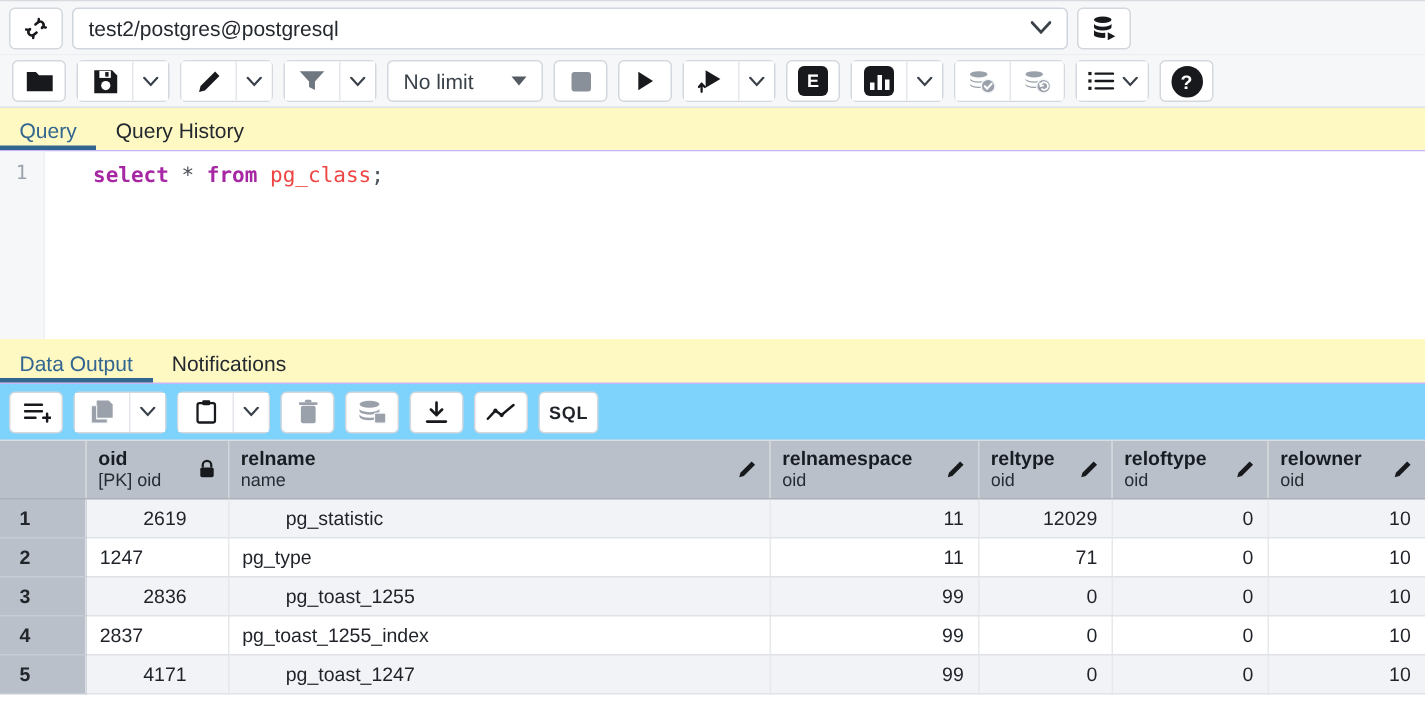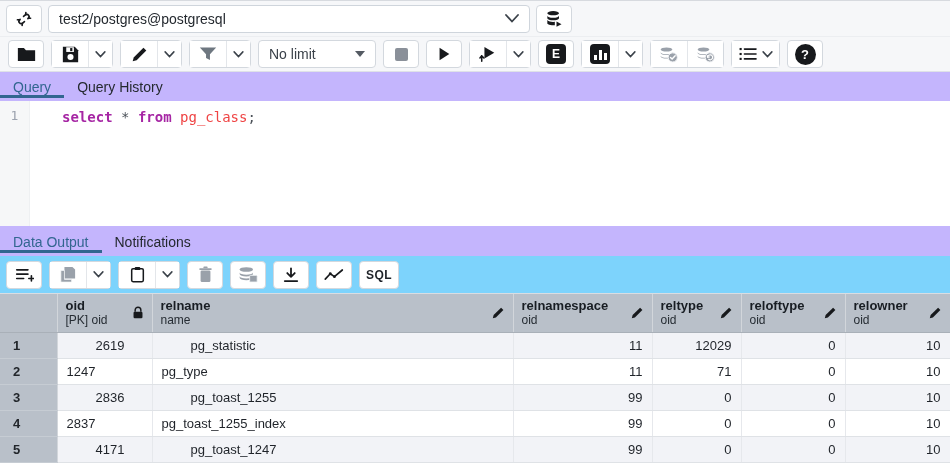--- a/index.html
+++ b/index.html
@@ -17,48 +17,48 @@
   .btn{
     height:28px; min-width:36px; background:#fff; border:1px solid #d3d8de;
     border-radius:4px; display:flex; align-items:center; justify-content:center;
     cursor:pointer; padding:0 6px;
   }
   .group{ display:flex; border:1px solid #d3d8de; border-radius:4px; background:#fff; height:28px; }
   .group .btn{ border:none; border-radius:0; height:26px; }
   .group .btn + .btn{ border-left:1px solid #e3e6ea; }
   .btn.chev{ min-width:24px; padding:0 4px; }
   .conn-select{
-    width:482px; height:28px; background:#fff; border:1px solid #cfd5dc; border-radius:4px;
+    width:664px; height:28px; background:#fff; border:1px solid #cfd5dc; border-radius:4px;
     display:flex; align-items:center; padding:0 10px; gap:8px; cursor:pointer;
   }
   .conn-select .val{ flex:1; font-size:14px; color:#24292f; white-space:nowrap; overflow:hidden; }
   
   .toolbar{
     height:35px; background:#f6f7f9; display:flex; align-items:center;
     gap:7px; padding:0 8px; border-bottom:1px solid #dfe2e7;
   }
   .limit-select{
-    width:118px; height:28px; background:#fff; border:1px solid #d3d8de; border-radius:4px;
+    width:104px; height:28px; background:#fff; border:1px solid #d3d8de; border-radius:4px;
     display:flex; align-items:center; justify-content:space-between; padding:0 10px; cursor:pointer;
   }
   .limit-select .val{ font-size:14px; color:#3a4149; }
   .caret{ width:0; height:0; border-left:5px solid transparent; border-right:5px solid transparent; border-top:6px solid #555b63; }
   .badge{
     width:20px; height:20px; background:#17191c; border-radius:4px; color:#fff;
     display:flex; align-items:center; justify-content:center; font-size:12px; font-weight:bold;
   }
   .badge .bars{ display:flex; align-items:flex-end; gap:2px; height:11px; }
   .badge .bars i{ width:3px; background:#fff; display:block; }
   .circle-badge{
     width:21px; height:21px; border-radius:50%; background:#17191c; color:#fff;
     display:flex; align-items:center; justify-content:center; font-size:13px; font-weight:bold;
   }
   .stop-sq{ width:13px; height:13px; background:#8a9099; border-radius:2px; }
   
-  .tabs{ display:flex; background:#c4b5fd; border-bottom:3px solid #c4b5fd; }
+  .tabs{ display:flex; background:#fef9c3; border-bottom:1px solid #c4b5fd; }
   .tab{ padding:0 13px; font-size:14px; color:#24292f; line-height:26px; border-bottom:3px solid transparent; cursor:pointer; }
   .tab.active{ color:#326690; border-bottom-color:#326690; }
   .editor-tabs{ height:29px; padding-top:2px; }
   .output-tabs{ height:30px; padding-top:3px; }
   
   .editor{ height:125px; display:flex; background:#fff; }
   .gutter{
     width:30px; background:#f6f7f8; border-right:1px solid #eef0f2; color:#9ca3af;
     font-family:"DejaVu Sans Mono", monospace; font-size:13px; text-align:center; padding-top:7px;
   }

